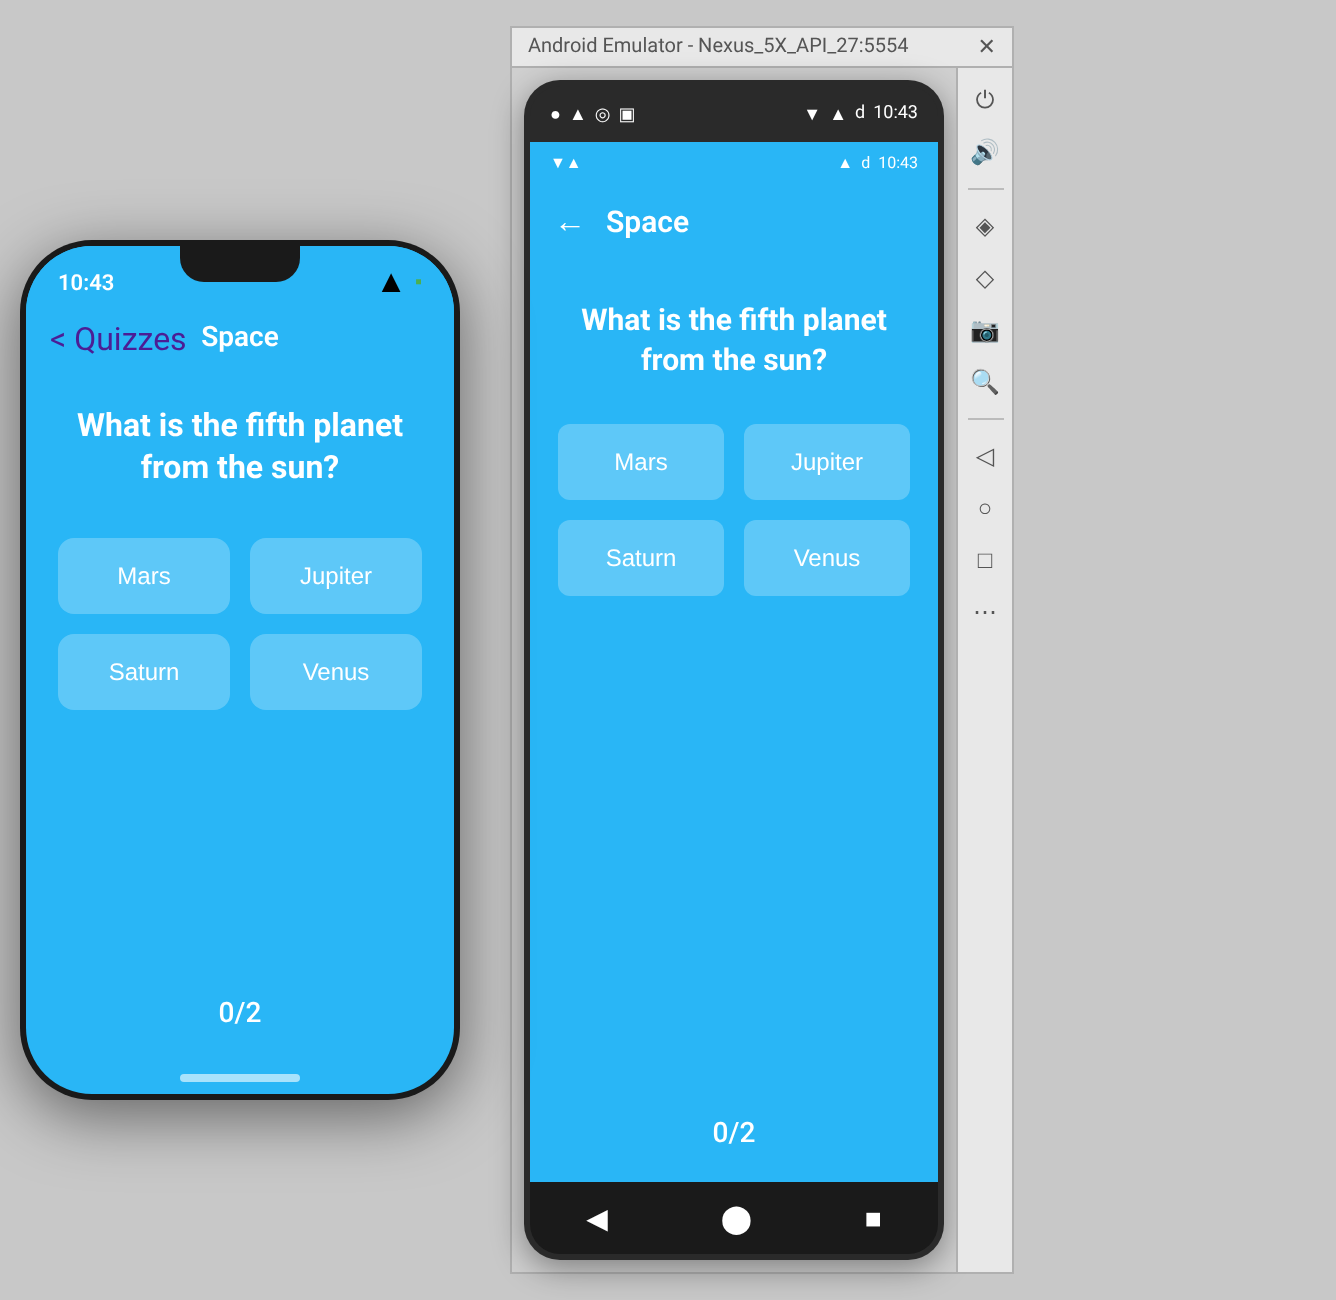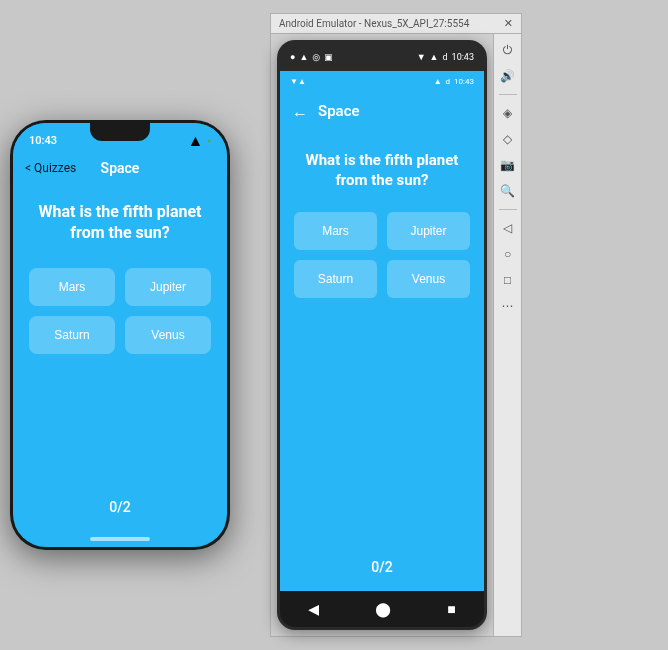--- a/index.html
+++ b/index.html
@@ -68,22 +68,22 @@
       display: flex;
       align-items: center;
       justify-content: center;
       padding: 6px 12px;
       background: #29b6f6;
       position: relative;
     }
     .ios-back-btn {
       position: absolute;
       left: 12px;
-      color: #0f172a;
-      font-size: 12px;
+      color: #4c1d95;
+      font-size: 16px;
       display: flex;
       align-items: center;
       gap: 2px;
     }
     .ios-nav-title {
       color: white;
       font-size: 14px;
       font-weight: 600;
     }
     .ios-content {
@@ -128,21 +128,21 @@
     .ios-home-indicator {
       width: 60px;
       height: 4px;
       background: rgba(255,255,255,0.6);
       border-radius: 2px;
       margin: 4px auto 6px;
     }
 
     
     .emulator-window {
-      margin-left: 40px;
+      margin-left: 25px;
       display: flex;
       flex-direction: column;
       flex-shrink: 0;
     }
     .emulator-titlebar {
       background: #e8e8e8;
       border: 1px solid #b0b0b0;
       border-bottom: none;
       height: 20px;
       display: flex;

